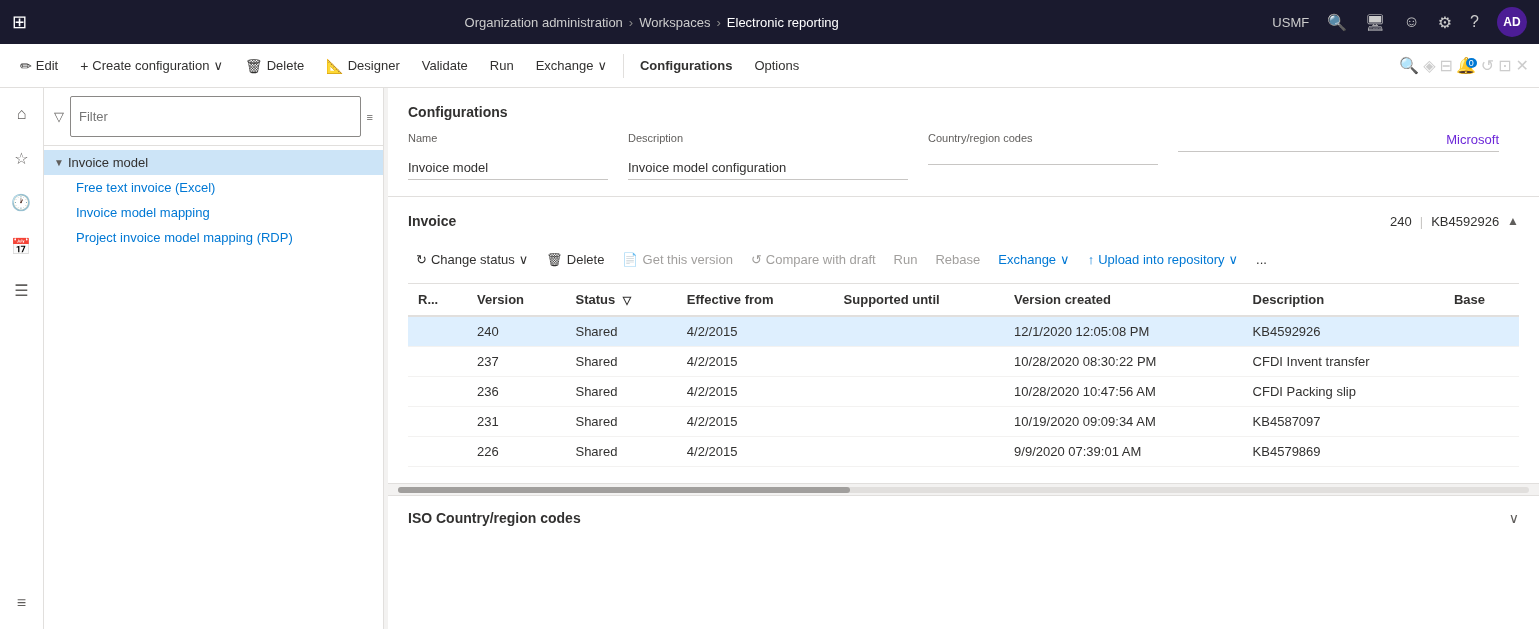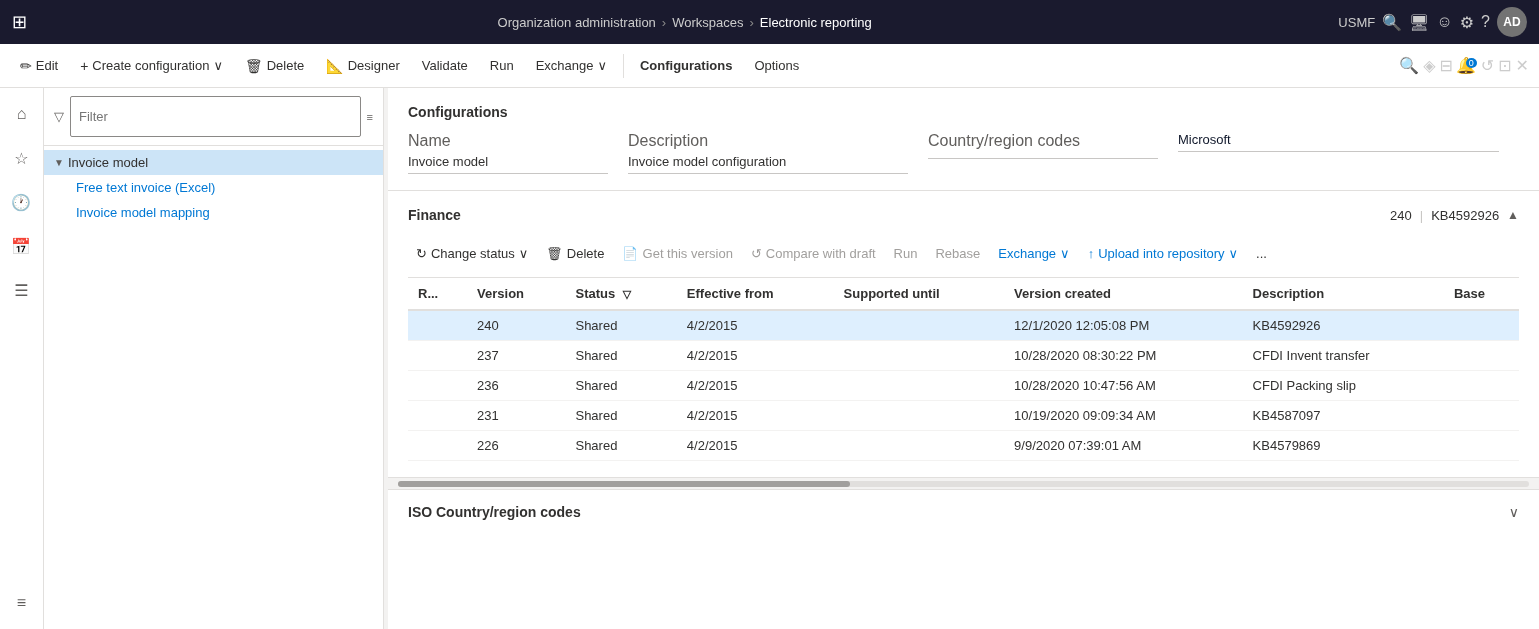--- a/index.html
+++ b/index.html
@@ -10,22 +10,22 @@
       display: flex; align-items: center;
       background: #1a1a2e; color: #fff;
       height: 44px; padding: 0 12px; gap: 10px;
     }
     .top-nav .app-grid-icon { color: #fff; font-size: 18px; cursor: pointer; margin-right: 4px; }
     .top-nav .app-title { font-size: 15px; font-weight: 600; background: #0078d4; padding: 0 14px; height: 44px; display: flex; align-items: center; white-space: nowrap; }
     .top-nav .breadcrumb { display: flex; align-items: center; gap: 6px; color: #ccc; font-size: 13px; flex: 1; justify-content: center; }
     .top-nav .breadcrumb .sep { color: #888; }
     .top-nav .breadcrumb a { color: #ccc; text-decoration: none; }
     .top-nav .breadcrumb .current { color: #fff; }
-    .top-nav .nav-icons { display: flex; align-items: center; gap: 7px; }
-    .top-nav .user-badge { background: #737373; border-radius: 50%; width: 30px; height: 30px; display: flex; align-items: center; justify-content: center; font-size: 12px; font-weight: 700; }
+    .top-nav .nav-icons { display: flex; align-items: center; gap: 18px; }
+    .top-nav .user-badge { background: #4c1d95; border-radius: 50%; width: 30px; height: 30px; display: flex; align-items: center; justify-content: center; font-size: 12px; font-weight: 700; }
     .top-nav .org-name { font-size: 13px; color: #ccc; }
     .icon-btn { background: none; border: none; color: #ccc; cursor: pointer; font-size: 16px; display: flex; align-items: center; }
 
     
     .toolbar {
       display: flex; align-items: center;
       background: #fff; border-bottom: 1px solid #e1dfdd;
       height: 44px; padding: 0 10px; gap: 2px;
     }
     .toolbar-btn {
@@ -70,23 +70,23 @@
     .tree-item.child .label { color: #0078d4; }
 
     
     .content-area { flex: 1; background: #fff; overflow-y: auto; }
 
     
     .config-section { padding: 16px 20px; border-bottom: 1px solid #e1dfdd; }
     .section-title { font-size: 14px; font-weight: 600; color: #323130; margin-bottom: 12px; }
     .config-fields { display: grid; grid-template-columns: 220px 300px 250px 1fr; gap: 0; }
     .config-field { padding-right: 20px; }
-    .config-field label { font-size: 16px; color: #605e5c; display: block; margin-bottom: 4px; }
+    .config-field label { font-size: 11px; color: #605e5c; display: block; margin-bottom: 16px; }
     .config-field .value { font-size: 13px; color: #323130; border-bottom: 1px solid #c8c6c4; padding-bottom: 4px; }
-    .config-field .value.link { color: #0f172a; cursor: pointer; }
+    .config-field .value.link { color: #6d28d9; cursor: pointer; text-align: right; }
 
     
     .versions-section { padding: 16px 20px; }
     .versions-header { display: flex; align-items: center; justify-content: space-between; margin-bottom: 10px; }
     .versions-title { font-size: 14px; font-weight: 600; color: #323130; }
     .versions-badge { display: flex; align-items: center; gap: 8px; font-size: 13px; color: #323130; }
     .versions-toolbar {
       display: flex; align-items: center; gap: 2px;
       padding: 6px 0 10px 0; border-bottom: 1px solid #e1dfdd; margin-bottom: 0;
     }
@@ -219,20 +219,23 @@
       <div class="tree-item selected">
         <span class="arrow">▼</span>
         <span class="label">Invoice model</span>
       </div>
       <div class="tree-item child">
         <span class="label">Free text invoice (Excel)</span>
       </div>
       <div class="tree-item child">
         <span class="label">Invoice model mapping</span>
       </div>
+      <div class="tree-item child">
+        <span class="label">Project invoice model mapping (RDP)</span>
+      </div>
     </div>
   </div>
 
   <div class="tree-divider"></div>
 
   <div class="content-area">
 
     <div class="config-section">
       <div class="section-title">Configurations</div>
       <div class="config-fields">
@@ -249,21 +252,21 @@
           <div class="value"></div>
         </div>
         <div class="config-field">
           <div class="value link">Microsoft</div>
         </div>
       </div>
     </div>
 
     <div class="versions-section">
       <div class="versions-header">
-        <div class="versions-title">Finance</div>
+        <div class="versions-title">Invoice</div>
         <div class="versions-badge">
           <span>240</span>
           <span style="color:#c8c6c4;">|</span>
           <span>KB4592926</span>
           <button class="icon-btn" style="color:#605e5c;font-size:12px;">▲</button>
         </div>
       </div>
 
       <div class="versions-toolbar">
         <button class="ver-btn">

